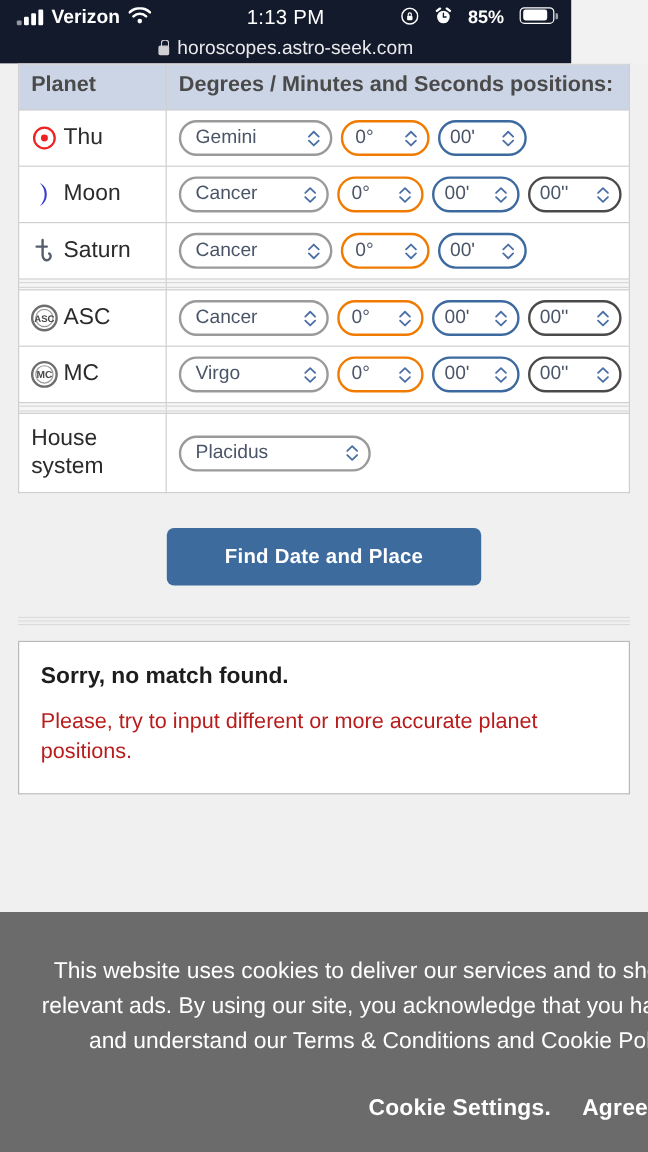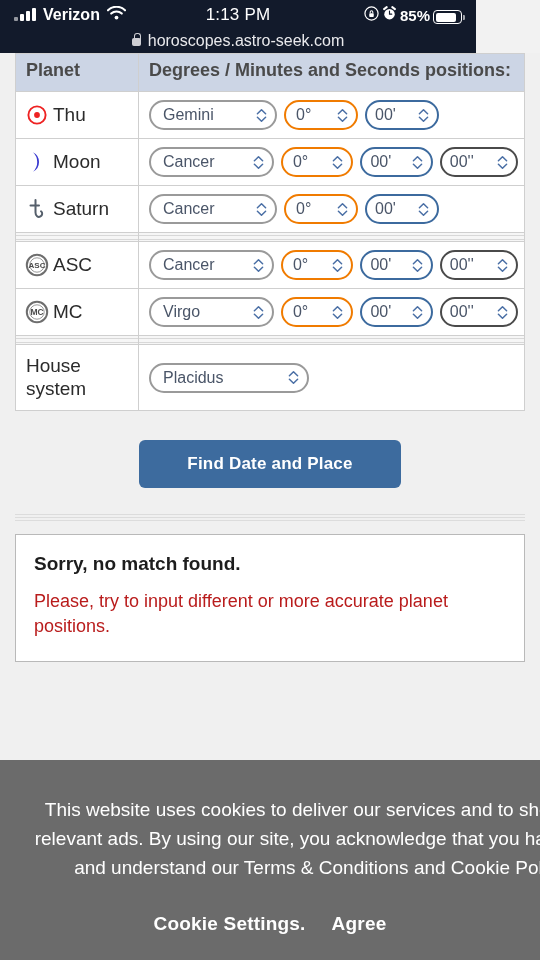--- a/index.html
+++ b/index.html
@@ -28,21 +28,21 @@
   .sb-left { display: flex; align-items: center; gap: 7px; }
   .sb-center {
     position: absolute; left: 0; right: 0;
     text-align: center;
     font-size: 17px; font-weight: normal;
     letter-spacing: .2px;
     pointer-events: none;
   }
   .sb-right {
     margin-left: auto;
-    display: flex; align-items: flex-end; gap: 3px;
+    display: flex; align-items: flex-start; gap: 13px;
     font-size: 15px; font-weight: 600;
     z-index: 2;
   }
   .signal { display: flex; align-items: flex-end; gap: 2px; height: 12px; }
   .signal i { display: block; width: 4px; background: #fff; border-radius: 1px; }
   .signal i:nth-child(1) { height: 4px; opacity: .55; }
   .signal i:nth-child(2) { height: 7px; }
   .signal i:nth-child(3) { height: 10px; }
   .signal i:nth-child(4) { height: 13px; }
   .carrier { font-size: 16px; font-weight: 600; }
@@ -202,21 +202,21 @@
   }
   .cookie-text {
     width: 600px;
     margin-left: 22px;
     text-align: center;
     font-size: 19px;
     line-height: 1.52;
   }
   .cookie-actions {
     margin-top: 30px;
-    text-align: center;
+    text-align: right;
     font-size: 19px; font-weight: bold;
     letter-spacing: .2px;
   }
   .cookie-actions span { cursor: pointer; }
   .cookie-actions .dot { font-weight: bold; }
   .cookie-actions .gap { display: inline-block; width: 26px; }
 </style>
 </head>
 <body>
 

